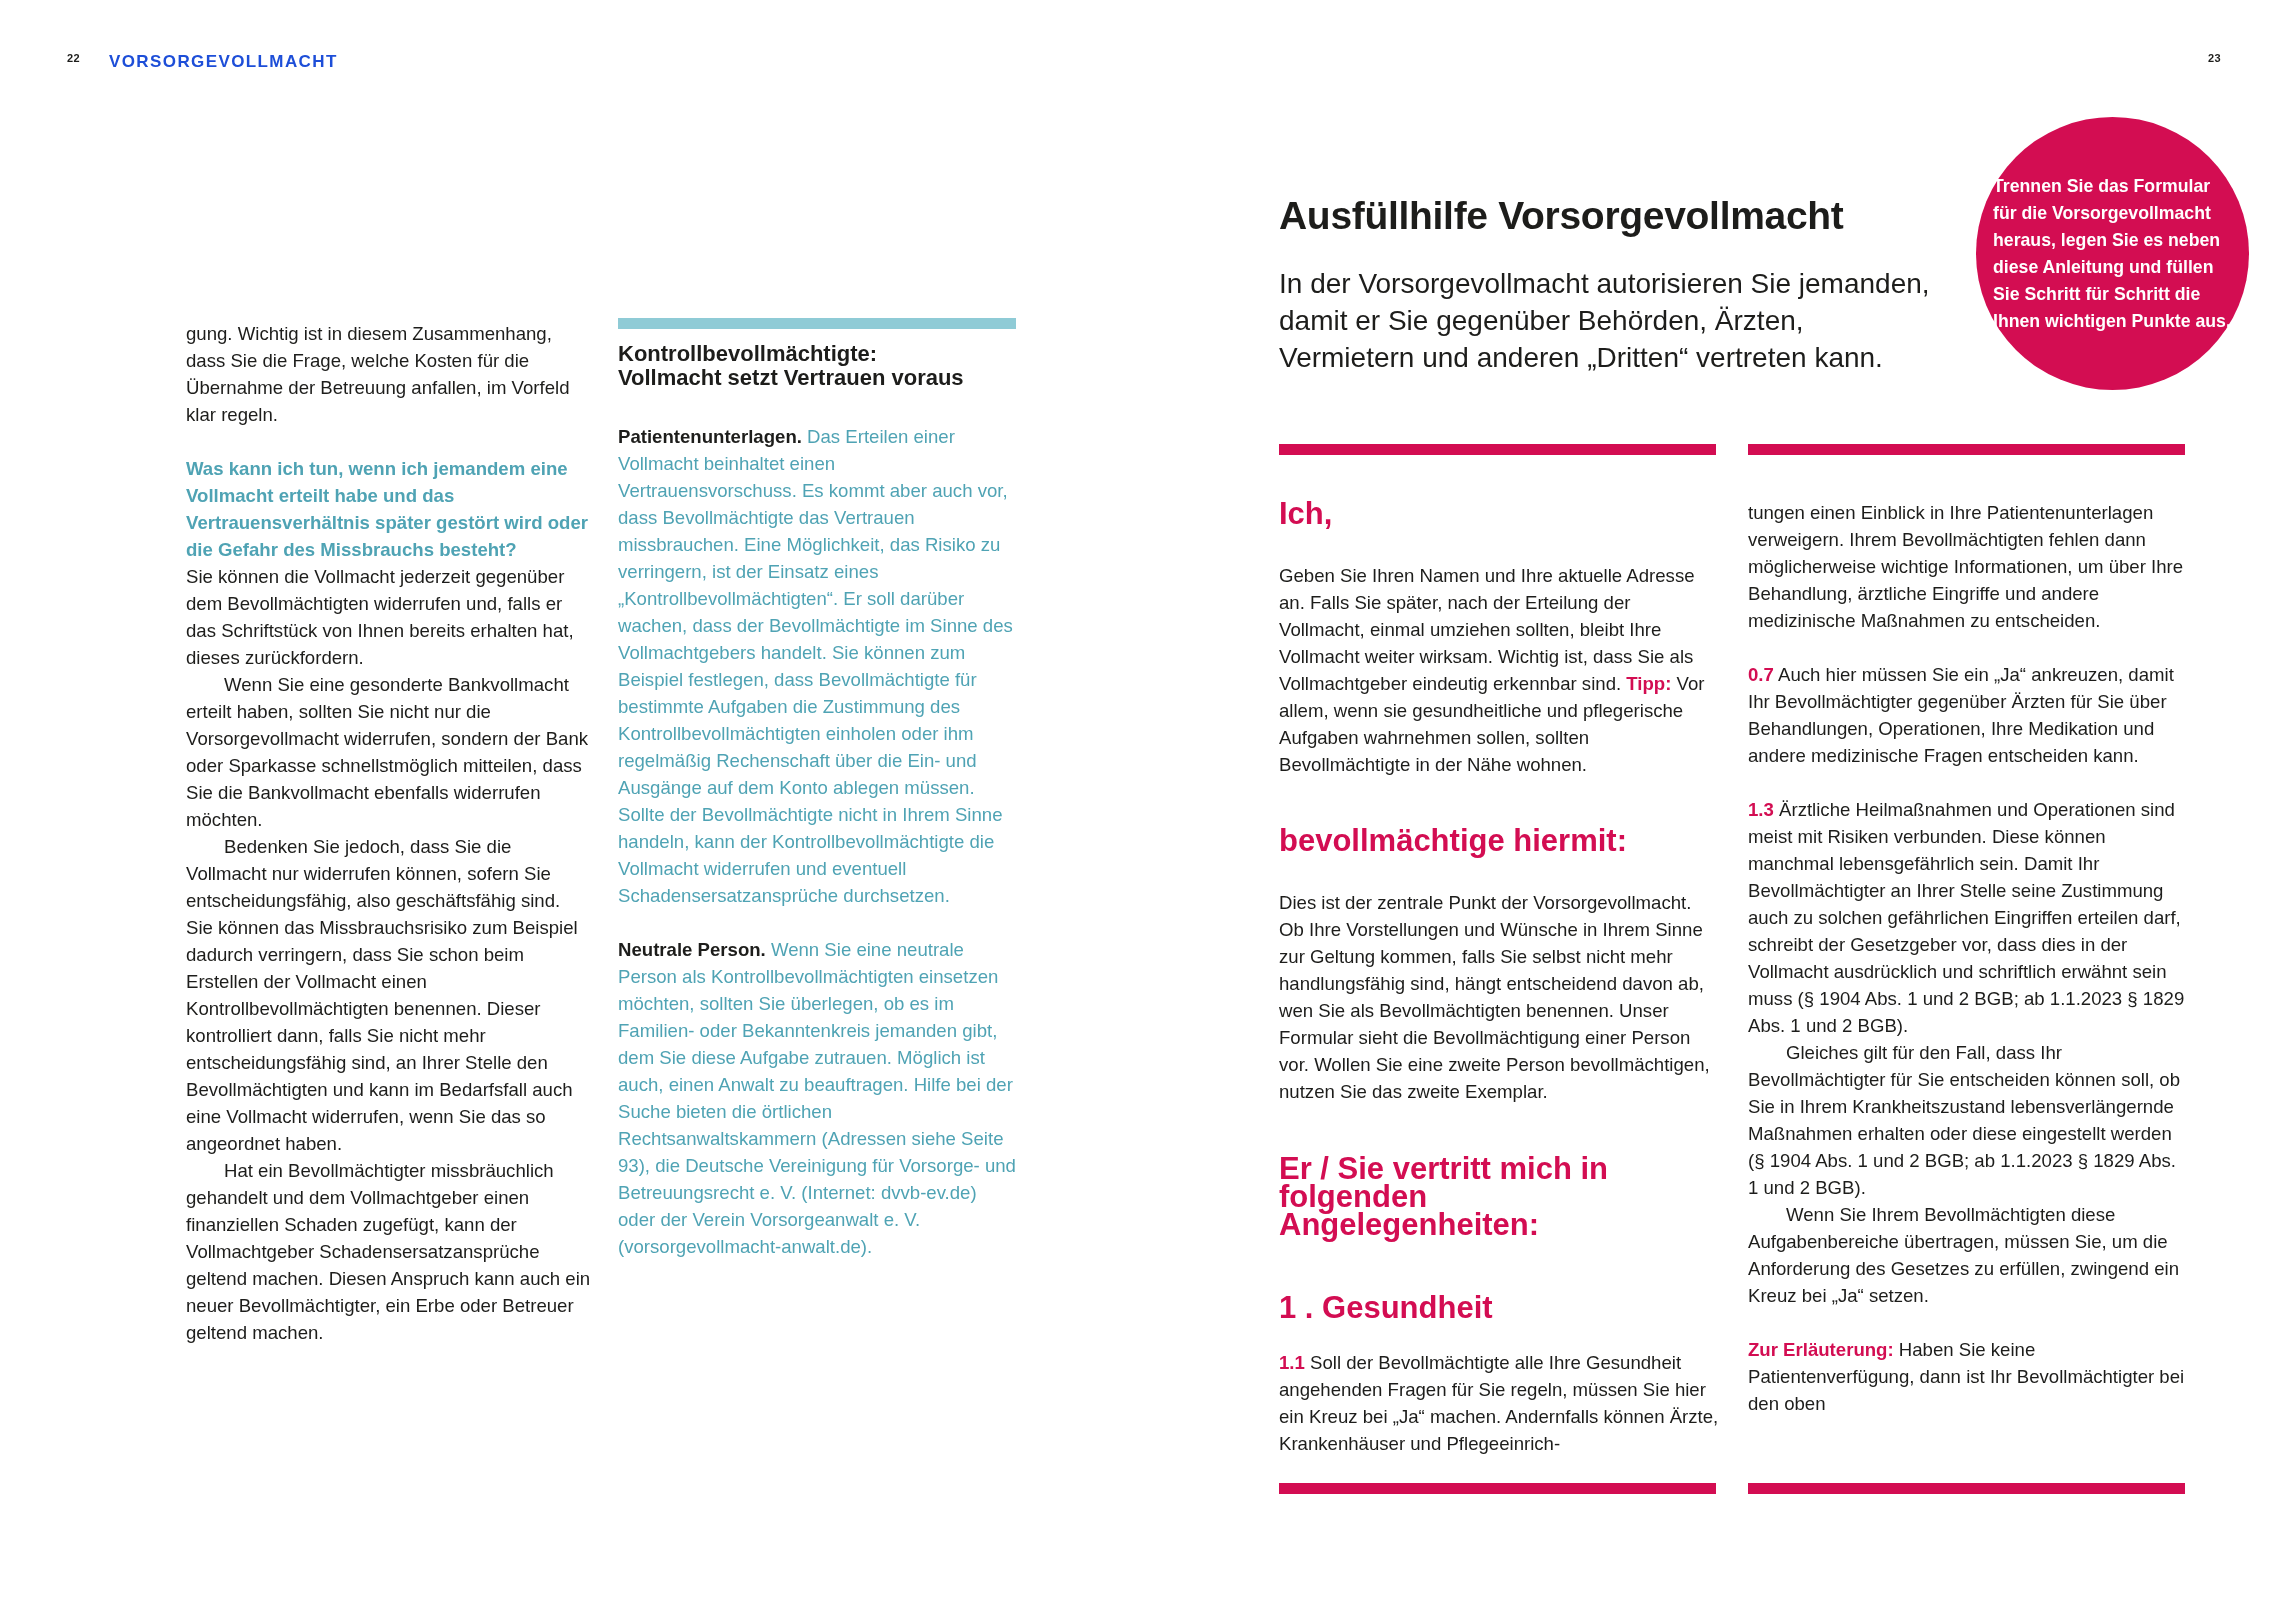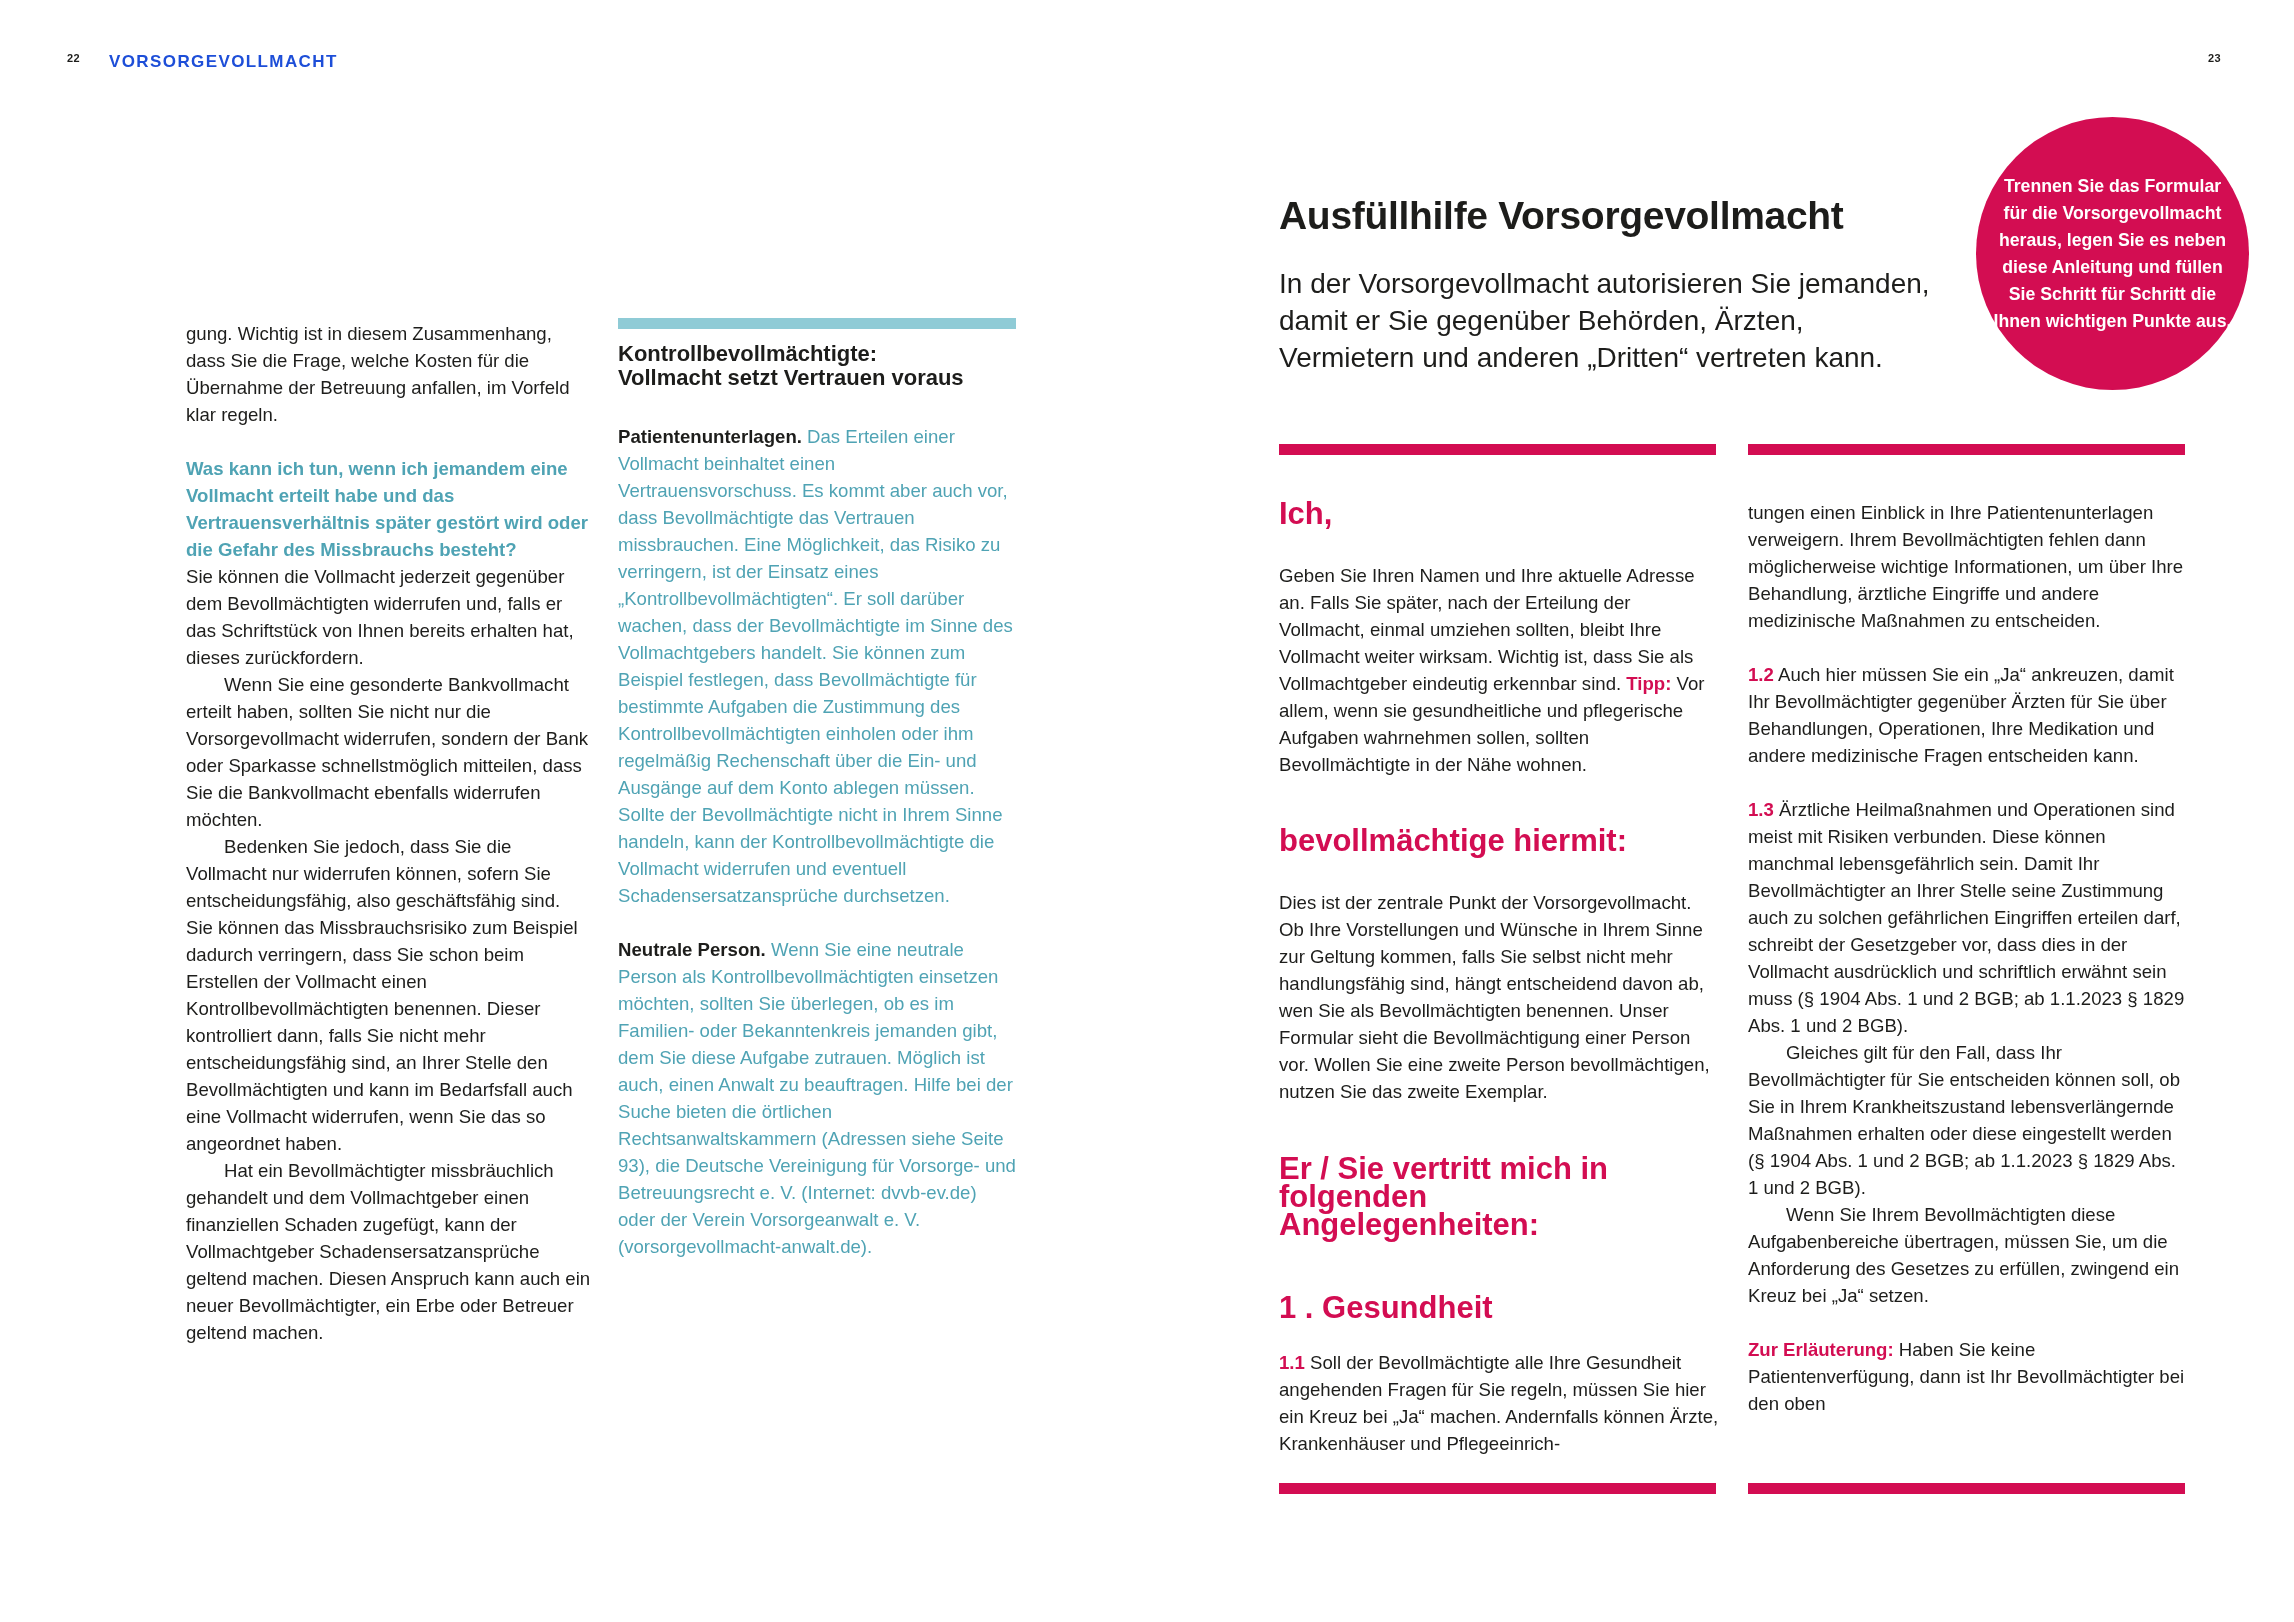--- a/index.html
+++ b/index.html
@@ -14,21 +14,21 @@
   .teal { color:#4fa3b4; }
   .teal-q { color:#4fa3b4; font-weight:bold; }
   .pink { color:#d30d52; }
   .bold { font-weight:bold; }
   .gap { height:27px; }
   .bar-teal { background:#8fcbd6; height:10.5px; }
   .bar-pink { background:#d30d52; height:10.5px; }
   .box-title { font-weight:bold; font-size:22px; line-height:24px; color:#1d1d1b; }
   .main-title { font-weight:bold; font-size:39px; line-height:46px; color:#1d1d1b; letter-spacing:-0.3px; }
   .lead { font-size:28px; line-height:37px; color:#1d1d1b; }
-  .circle { background:#d30d52; border-radius:50%; color:#ffffff; text-align:center;
+  .circle { background:#d30d52; border-radius:50%; color:#ffffff; 
             display:flex; align-items:center; justify-content:center; }
   .circle span { font-size:17.7px; line-height:27px; font-weight:bold; display:block; width:239px; }
   .h-pink { font-weight:bold; color:#d30d52; font-size:31px; line-height:29px; }
 </style>
 </head>
 <body>
 
 <div class="abs pgnum" style="left:67px; top:52px;">22</div>
 <div class="abs runhead" style="left:109px; top:52px;">VORSORGEVOLLMACHT</div>
 
@@ -103,21 +103,21 @@
       <span class="pink bold">1.1</span>
       <span>Soll der Bevollmächtigte alle Ihre Gesundheit angehenden Fragen für Sie regeln, müssen Sie hier ein Kreuz bei „Ja“ machen. Andernfalls können Ärzte, Krankenhäuser und Pflegeeinrich-</span>
     </p>
   </div>
 </div>
 
 <div class="abs body" style="left:1748px; top:499px; width:442px; hyphens:auto;" lang="de">
   <p>tungen einen Einblick in Ihre Patientenunterlagen verweigern. Ihrem Bevollmächtigten fehlen dann möglicherweise wichtige Informationen, um über Ihre Behandlung, ärztliche Eingriffe und andere medizinische Maßnahmen zu entscheiden.</p>
   <div class="gap"></div>
   <p>
-    <span class="pink bold">1.2</span>
+    <span class="pink bold">0.7</span>
     <span>Auch hier müssen Sie ein „Ja“ ankreuzen, damit Ihr Bevollmächtigter gegenüber Ärzten für Sie über Behandlungen, Operationen, Ihre Medikation und andere medizinische Fragen entscheiden kann.</span>
   </p>
   <div class="gap"></div>
   <p>
     <span class="pink bold">1.3</span>
     <span>Ärztliche Heilmaßnahmen und Operationen sind meist mit Risiken verbunden. Diese können manchmal lebensgefährlich sein. Damit Ihr Bevollmächtigter an Ihrer Stelle seine Zustimmung auch zu solchen gefährlichen Eingriffen erteilen darf, schreibt der Gesetzgeber vor, dass dies in der Vollmacht ausdrücklich und schriftlich erwähnt sein muss (§ 1904 Abs. 1 und 2 BGB; ab 1.1.2023 § 1829 Abs. 1 und 2 BGB).</span>
   </p>
   <p class="indent">Gleiches gilt für den Fall, dass Ihr Bevollmächtigter für Sie entscheiden können soll, ob Sie in Ihrem Krankheitszustand lebensverlängernde Maßnahmen erhalten oder diese eingestellt werden (§ 1904 Abs. 1 und 2 BGB; ab 1.1.2023 § 1829 Abs. 1 und 2 BGB).</p>
   <p class="indent">Wenn Sie Ihrem Bevollmächtigten diese Aufgabenbereiche übertragen, müssen Sie, um die Anforderung des Gesetzes zu erfüllen, zwingend ein Kreuz bei „Ja“ setzen.</p>
   <div class="gap"></div>

